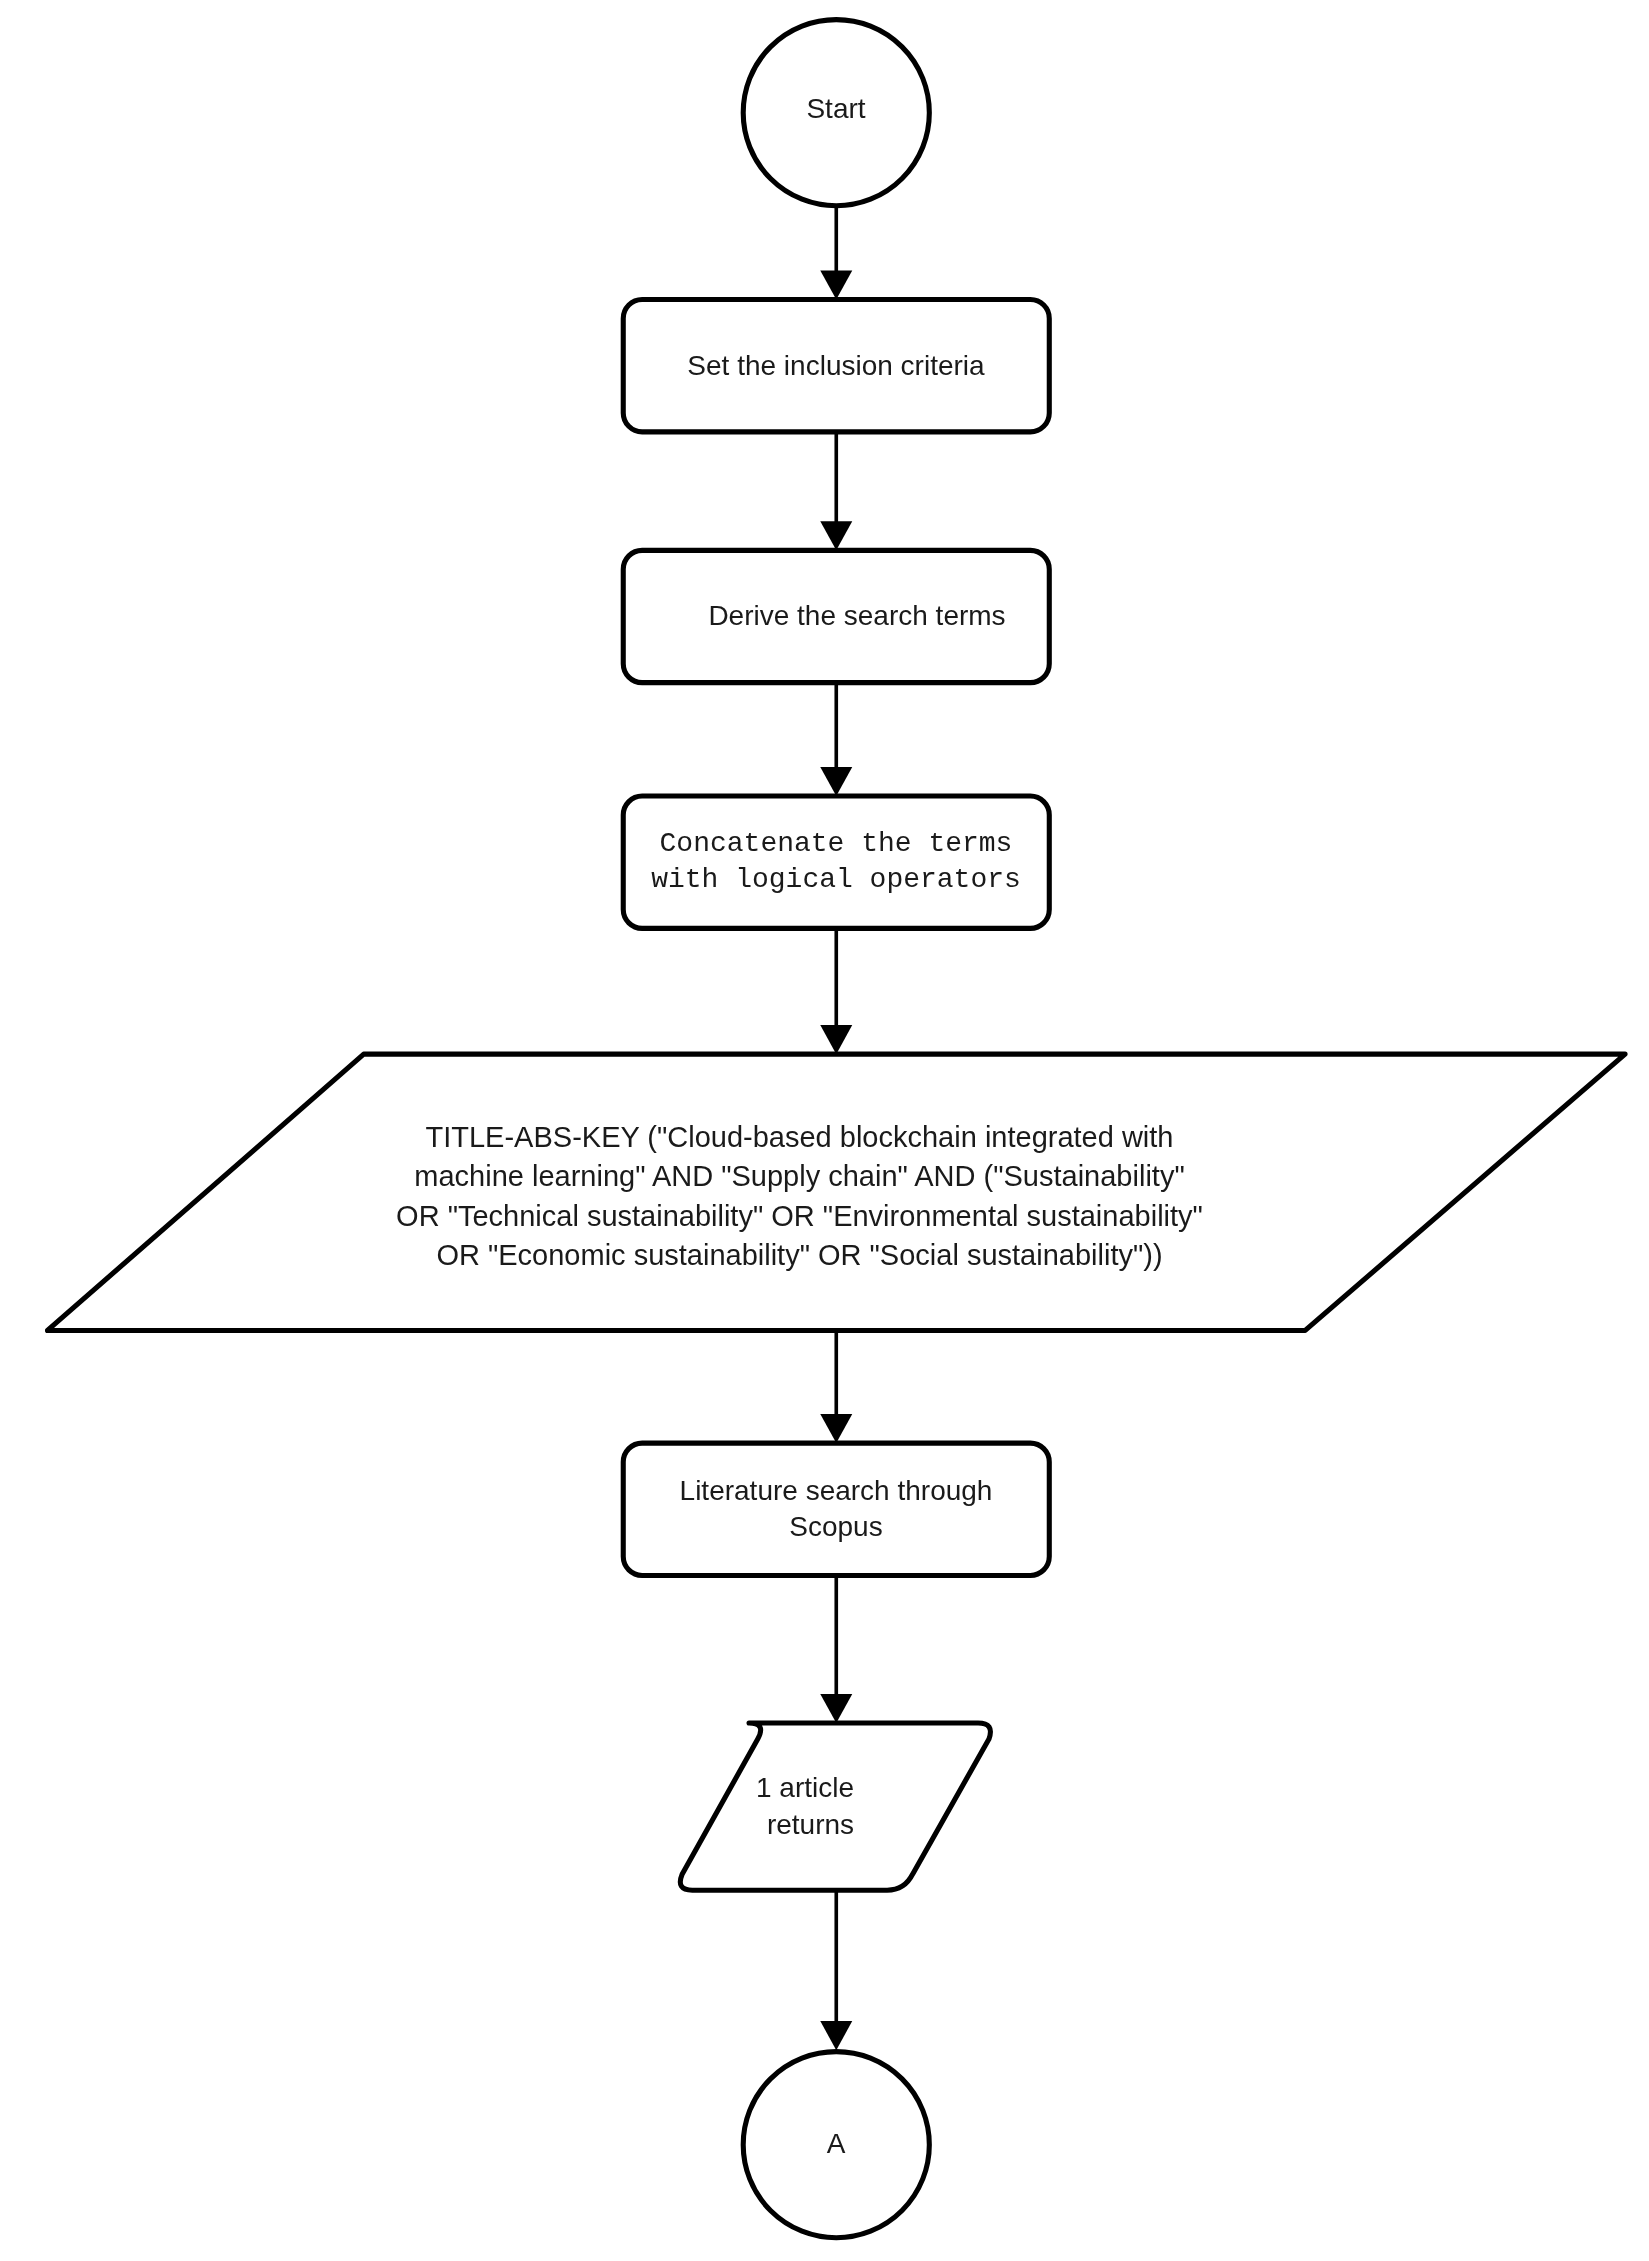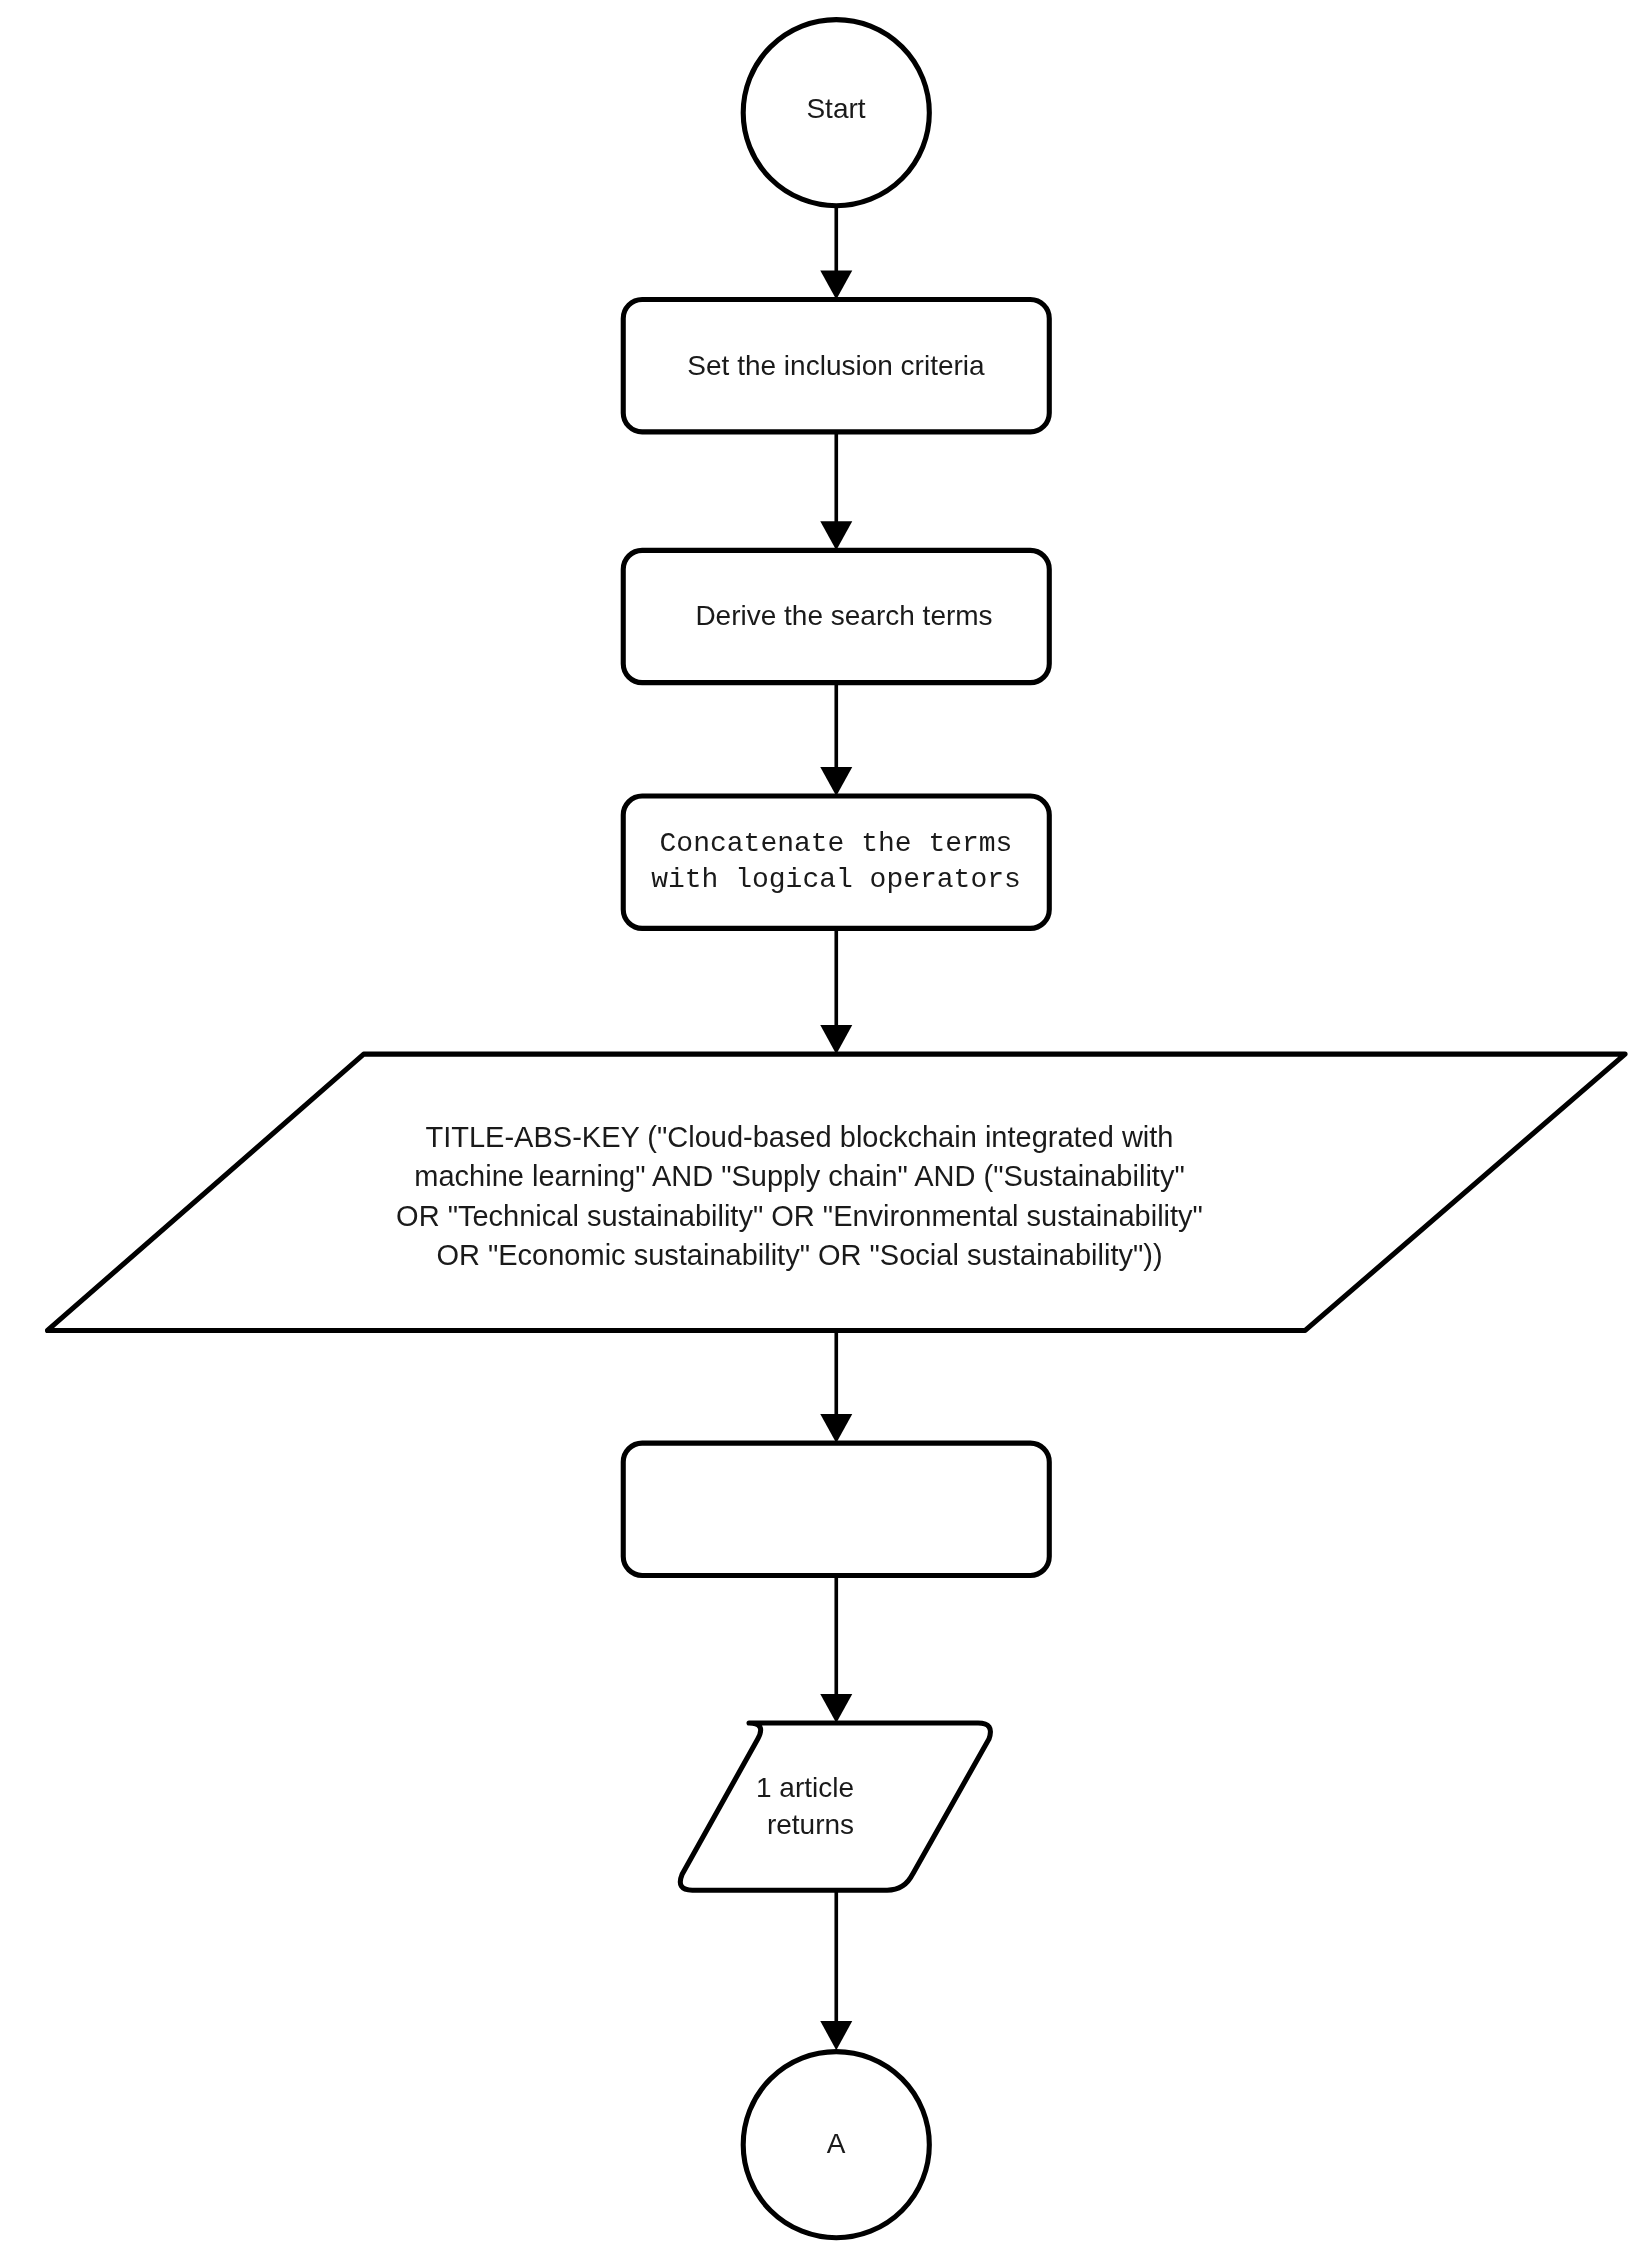--- a/index.html
+++ b/index.html
@@ -51,21 +51,21 @@
     align-items: center;
     justify-content: center;
     pointer-events: none;
   }
   .node-text.left {
     justify-content: flex-start;
     text-align: right;
   }
   .txt-start   { left: 734px; top:   14.5px; width: 204px; height: 189px; }
   .txt-box1    { left:  625px; top:  300px; width: 422px; height: 132px; }
-  .txt-box2    { left:  625px; top:  550px; width: 438px; height: 132px; }
+  .txt-box2    { left:  638px; top:  550px; width: 438px; height: 132px; }
   .txt-box3    { left:  625px; top: 796px; width: 422px; height: 132px; font-family: Liberation Mono, monospace; }
   .txt-query   { left:  145px; top: 1062px; width: 1309px; height: 269px; font-size: 29px; line-height: 1.36; }
   .txt-box4    { left:  625px; top: 1443px; width: 422px; height: 132px; }
   .txt-article { left: 756px; top: 1723px; width: 218px; height: 167px; font-size: 28px; }
   .txt-endA    { left: 734px; top: 2050px; width: 204px; height: 189px; }
 </style>
 </head>
 <body>
 
 <div id="canvas">
@@ -125,20 +125,22 @@
   <div class="node-text txt-box2">Derive the search terms</div>
 
   <div class="node-text txt-box3">Concatenate the terms
 with logical operators</div>
 
   <div class="node-text txt-query">TITLE-ABS-KEY ("Cloud-based blockchain integrated with
 machine learning" AND "Supply chain" AND ("Sustainability"
 OR "Technical sustainability" OR "Environmental sustainability"
 OR "Economic sustainability" OR "Social sustainability"))</div>
 
+  <div class="node-text txt-box4">Literature search through
+Scopus</div>
 
   <div class="node-text txt-article left">1 article
 returns</div>
 
   <div class="node-text txt-endA">A</div>
 
 </div>
 
 
 </body></html>

